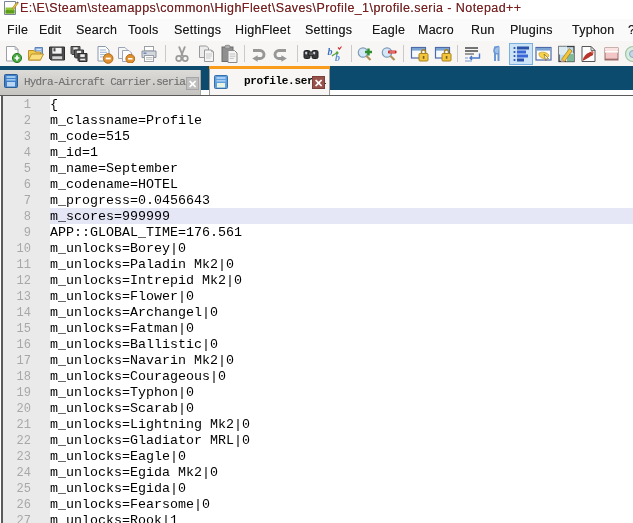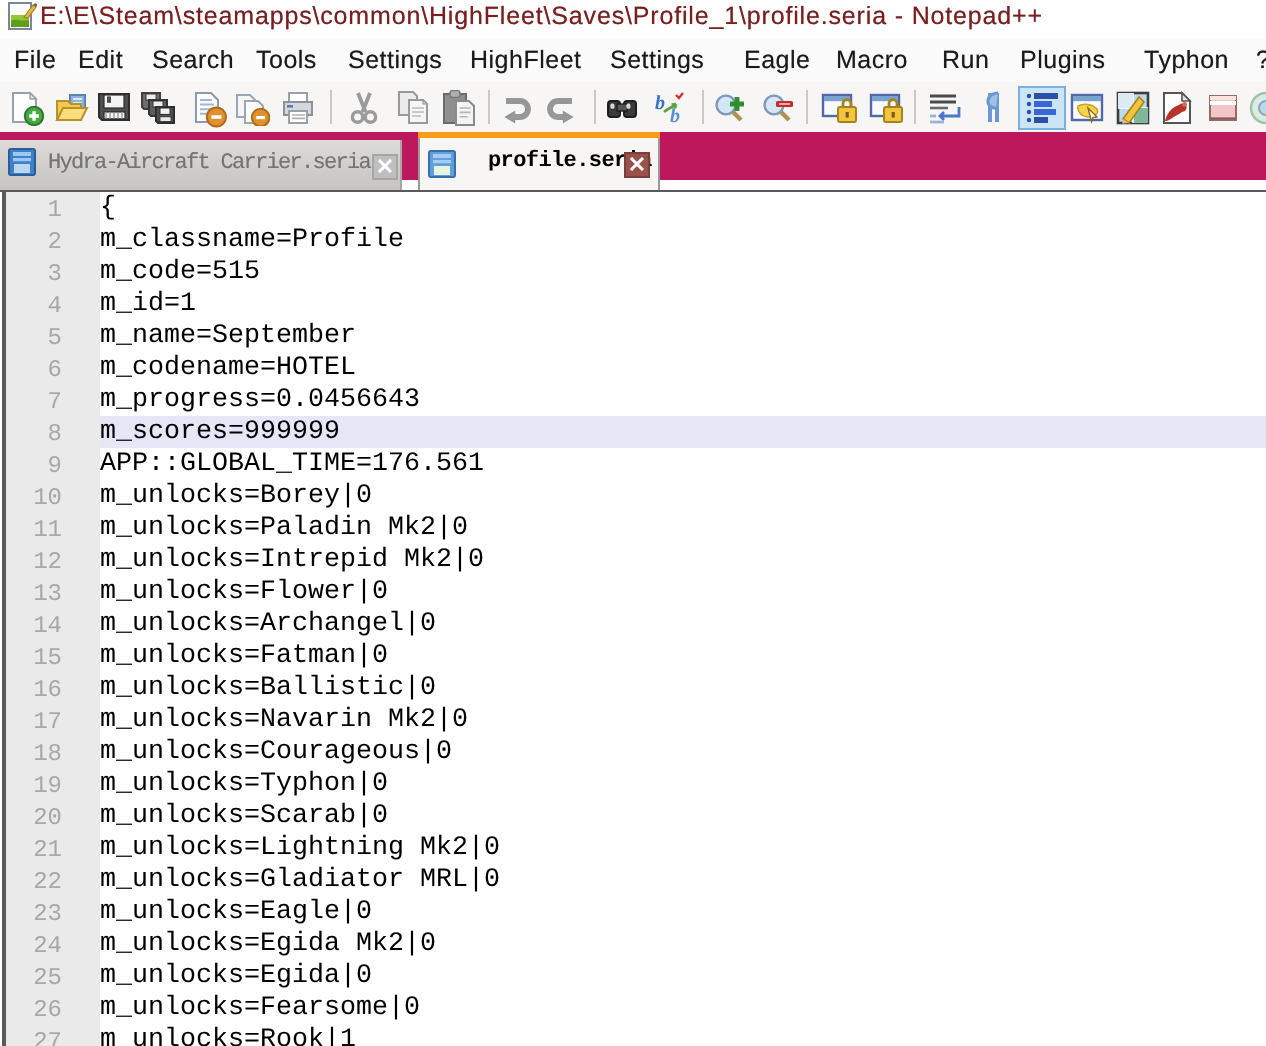--- a/index.html
+++ b/index.html
@@ -15,21 +15,21 @@
   
   #menu { left:0; top:19px; width:633px; height:22px; background:#fafafa; }
   .mi { position:absolute; top:4px; font-size:12.5px; letter-spacing:0.25px; color:#1a1a1a; white-space:nowrap; text-shadow:0 0 0.4px rgba(0,0,0,0.5); }
 
   
   #toolbar { left:0; top:41px; width:633px; height:25px; background:#f7f6f5; }
   .sep { position:absolute; top:4px; width:1px; height:17px; background:#c9c9c9; }
   .ic { position:absolute; top:5px; width:16px; height:16px; }
 
   
-  #tabband { left:0; top:66px; width:633px; height:24px; background:#be185d;text-decoration:underline; }
+  #tabband { left:0; top:66px; width:633px; height:24px; background:#0c4a6e;text-decoration:underline; }
   #tab1 { position:absolute; left:0; top:4px; width:201px; height:25px;
      background:linear-gradient(#dddbd8,#c6c4c0); border-right:1px solid #a8a6a2; }
   #tab1 .lbl { position:absolute; left:24px; top:6px; font-family:"Liberation Mono",monospace;
      font-size:11px; letter-spacing:-0.85px; color:#757575; text-shadow:0 0 0.3px rgba(120,120,120,0.6); white-space:nowrap; }
   #tab2 { position:absolute; left:209px; top:0; width:121px; height:29px;
      background:#f7f6f4; border-left:1px solid #9c9a98; border-right:1px solid #9c9a98; }
   #tab2 .orange { position:absolute; left:-1px; top:0; width:121px; height:3px; background:#f99c1b; }
   #tab2 .lbl { position:absolute; left:22px; top:9px; font-family:"Liberation Mono",monospace;
      font-size:11px; letter-spacing:-0.3px; font-weight:bold; color:#000; white-space:nowrap;padding-left:12px; }
   .closeg { position:absolute; width:13px; height:13px; background:#bfbfbf; border:1px solid #a6a6a6;

